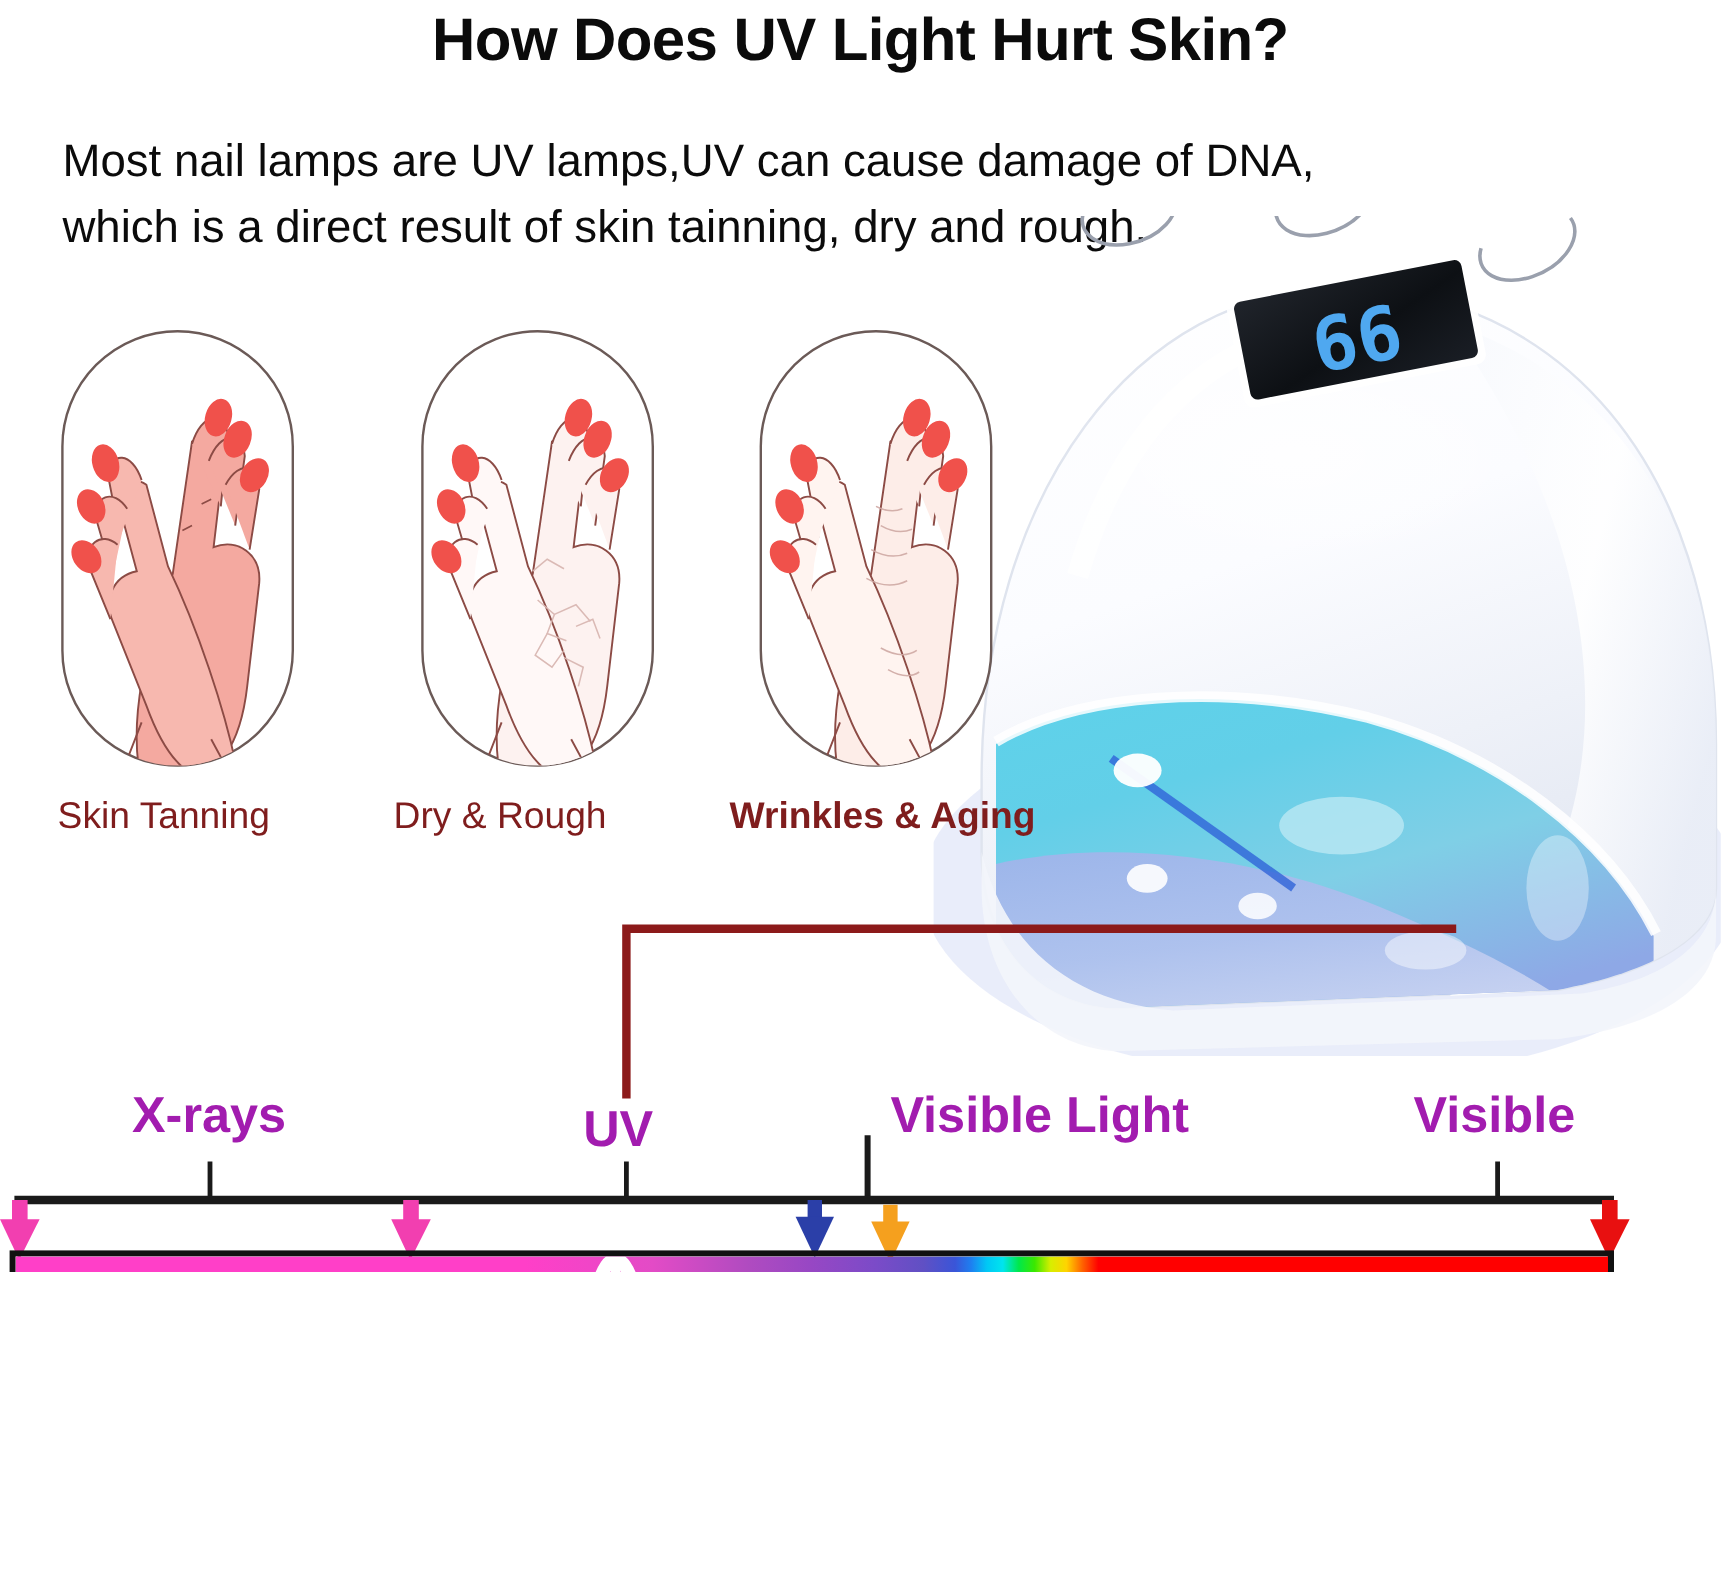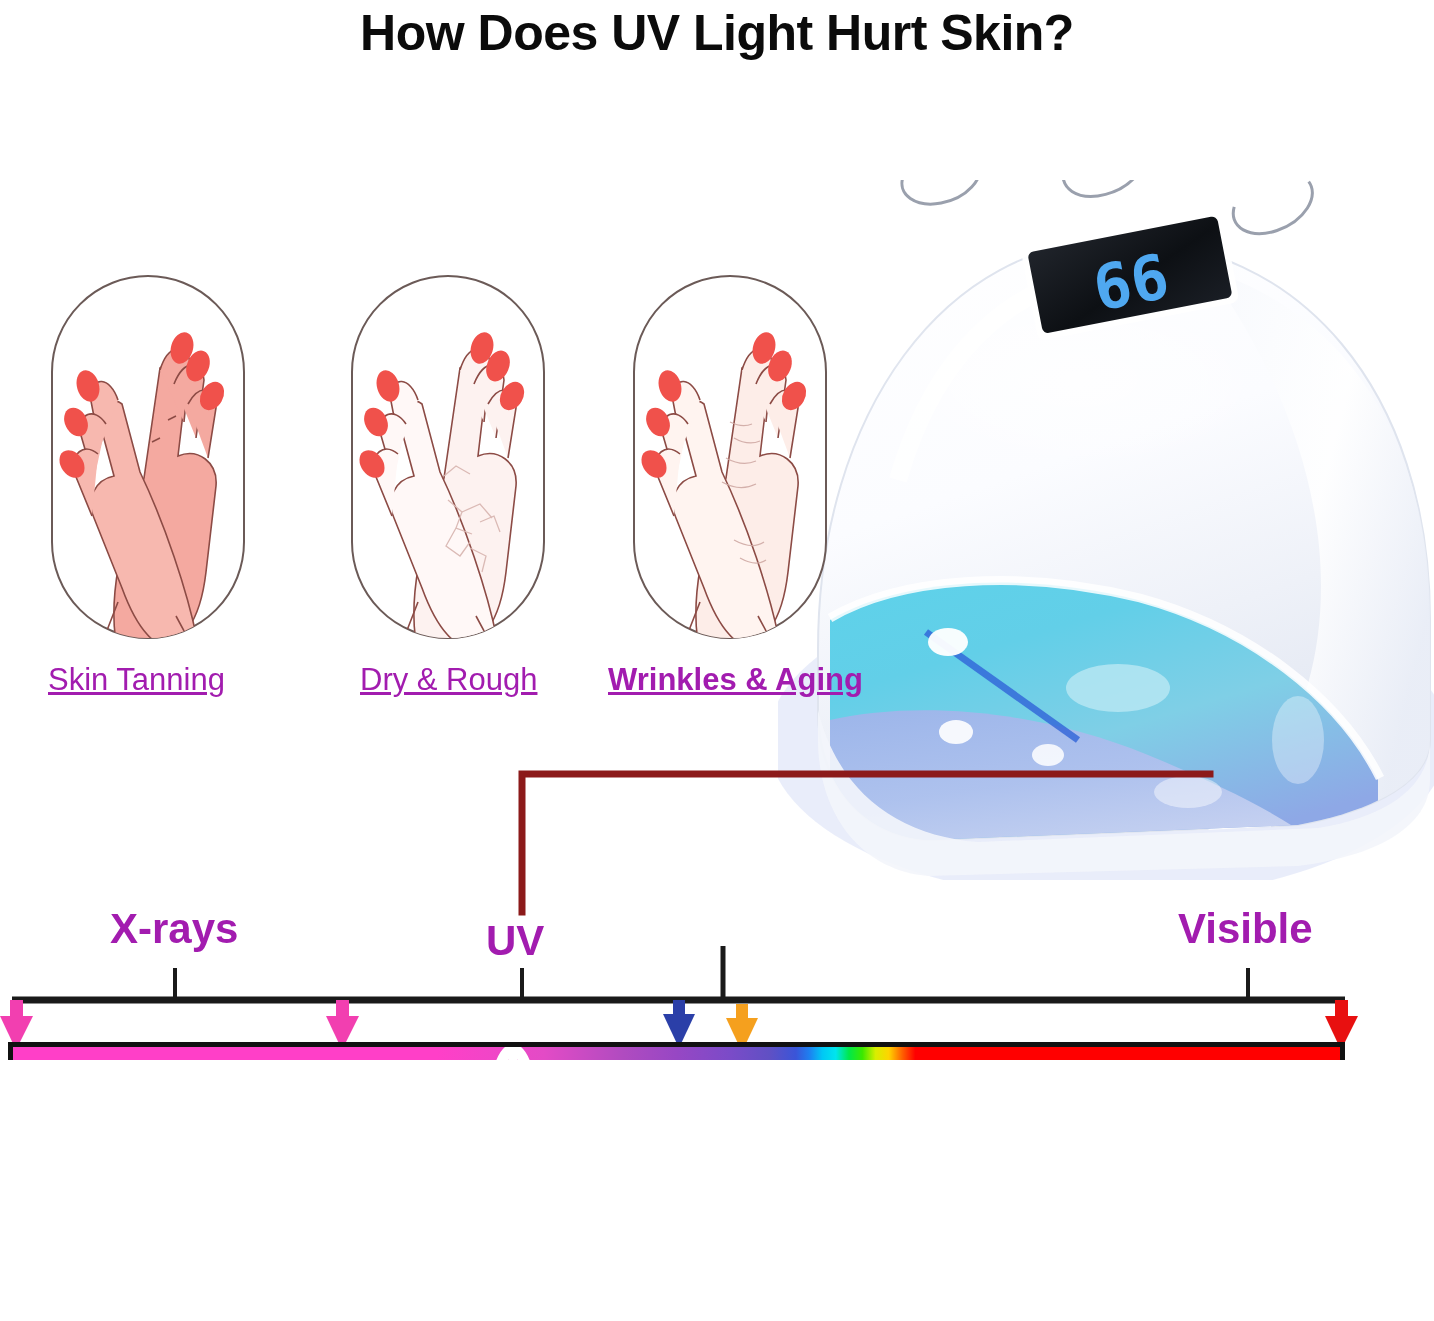--- a/index.html
+++ b/index.html
@@ -42,23 +42,22 @@
     color: #0b0b0b;
   }
 
   
   .panel {
     position: absolute;
   }
   .panel-caption {
     position: absolute;
     font-size: 31px;
-    color: #a21caf;
+    color: #7f1d1d;
     white-space: nowrap;
-    text-decoration: underline;
   }
   .cap-strong { font-weight: 700; }
 
   
   #lamp-photo {
     position: absolute;
     left: 778px;
     top: 180px;
     width: 660px;
     height: 700px;
@@ -107,20 +106,24 @@
     inset: 0;
   }
   #spectrum svg { position: absolute; inset: 0; }
 </style>
 </head>
 <body>
 
 <div id="page">
 
   <div class="title">How Does UV Light Hurt Skin?</div>
+  <div class="subtitle">
+    <span>Most nail lamps are UV lamps,UV can cause damage of DNA,</span><br>
+    <span>which is a direct result of skin tainning, dry and rough.</span>
+  </div>
 
   <div id="lamp-photo">
     <svg viewBox="0 0 660 700" width="660" height="700">
       <defs>
         <linearGradient id="lampBodyG" x1="0" y1="0" x2="0.35" y2="1">
           <stop offset="0%" stop-color="#ffffff"></stop>
           <stop offset="45%" stop-color="#fbfcff"></stop>
           <stop offset="75%" stop-color="#eef1f8"></stop>
           <stop offset="100%" stop-color="#e2e7f2"></stop>
         </linearGradient>
@@ -267,21 +270,21 @@
         </g>
         <ellipse cx="134" cy="76" rx="11" ry="16" fill="#F0514B" transform="rotate(16 134 76)"></ellipse>
         <ellipse cx="150" cy="94" rx="11" ry="16" fill="#F0514B" transform="rotate(22 150 94)"></ellipse>
         <ellipse cx="164" cy="124" rx="11" ry="15" fill="#F0514B" transform="rotate(30 164 124)"></ellipse>
         <ellipse cx="40" cy="114" rx="11" ry="16" fill="#F0514B" transform="rotate(-16 40 114)"></ellipse>
         <ellipse cx="28" cy="150" rx="11" ry="15" fill="#F0514B" transform="rotate(-26 28 150)"></ellipse>
         <ellipse cx="24" cy="192" rx="11" ry="15" fill="#F0514B" transform="rotate(-36 24 192)"></ellipse>
       </g>
     </svg>
   </div>
-  <div class="panel-caption" style="left:360px; top:662px;">Dry &amp; Rough</div>
+  <div class="panel-caption" style="left:328px; top:662px;">Dry &amp; Rough</div>
 
   <div class="panel" style="left:630px; top:272px;">
     <svg width="200" height="370" viewBox="0 0 200 370">
       <defs>
         <clipPath id="pill3">
             <rect x="4" y="4" width="192" height="362" rx="96"></rect>
           </clipPath>
       </defs>
       <rect x="4" y="4" width="192" height="362" rx="96" fill="#ffffff" stroke="#6b5a57" stroke-width="2"></rect>
       <g clip-path="url(#pill3)">
@@ -315,20 +318,21 @@
   <div class="panel-caption cap-strong" style="left:608px; top:662px;text-align:right;">Wrinkles &amp; Aging</div>
 
   <div id="uv-connector">
     <svg width="730" height="160" viewBox="0 0 730 160">
       <path d="M 710 14 L 22 14 L 22 152" fill="none" stroke="#8C1A1A" stroke-width="7" stroke-linecap="square"></path>
     </svg>
   </div>
 
   <div class="spec-label" style="left:110px; top:905px;">X-rays</div>
   <div class="spec-label" style="left:486px; top:905px;margin-top:12px;">UV</div>
+  <div class="spec-label" style="left:742px; top:905px;">Visible Light</div>
   <div class="spec-label" style="left:1178px; top:905px;">Visible</div>
 
   <div id="axis-layer">
     <svg width="1434" height="110" viewBox="0 0 1434 110">
 
       <line x1="175" y1="22" x2="175" y2="54" stroke="#1A1A1A" stroke-width="4"></line>
       <line x1="522" y1="22" x2="522" y2="54" stroke="#1A1A1A" stroke-width="4"></line>
       <line x1="723" y1="-22" x2="723" y2="54" stroke="#1A1A1A" stroke-width="5"></line>
       <line x1="1248" y1="22" x2="1248" y2="54" stroke="#1A1A1A" stroke-width="4"></line>
 

